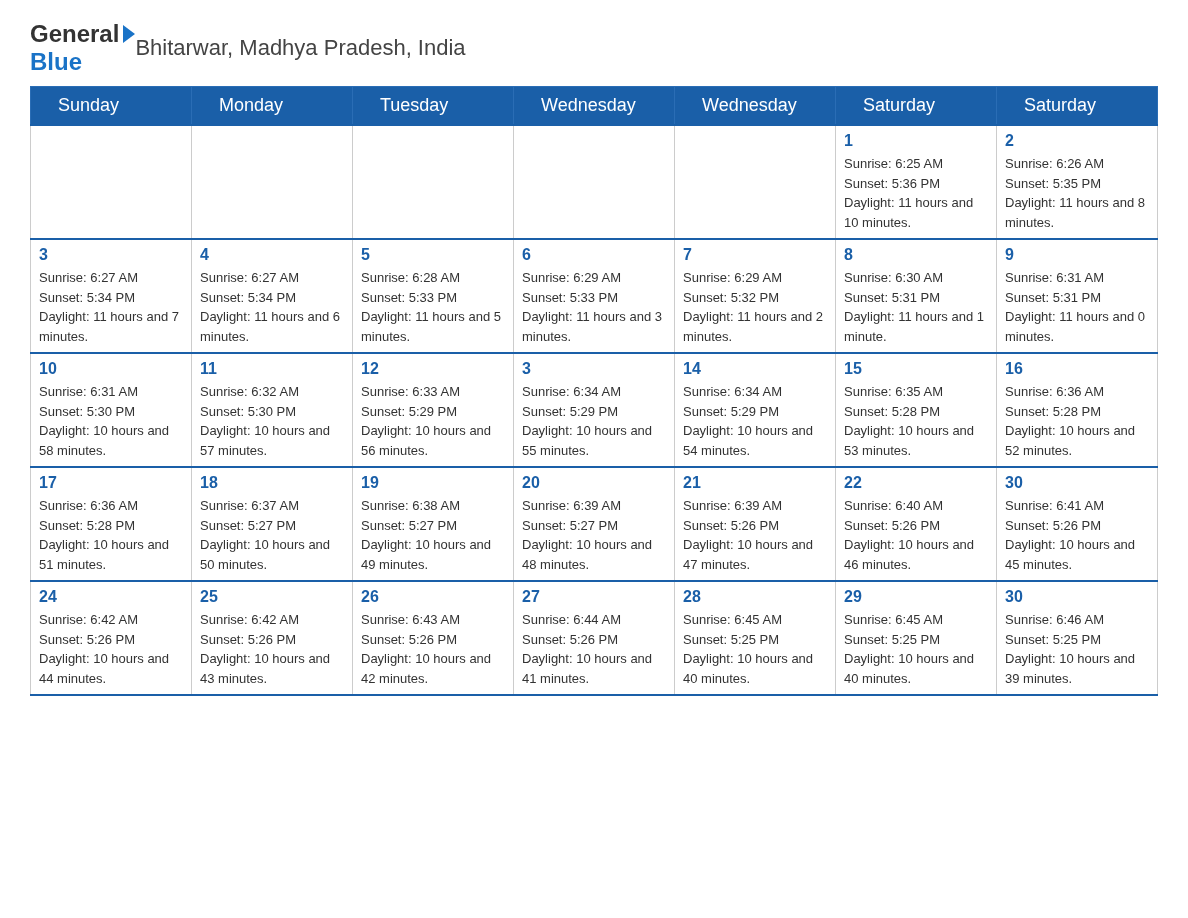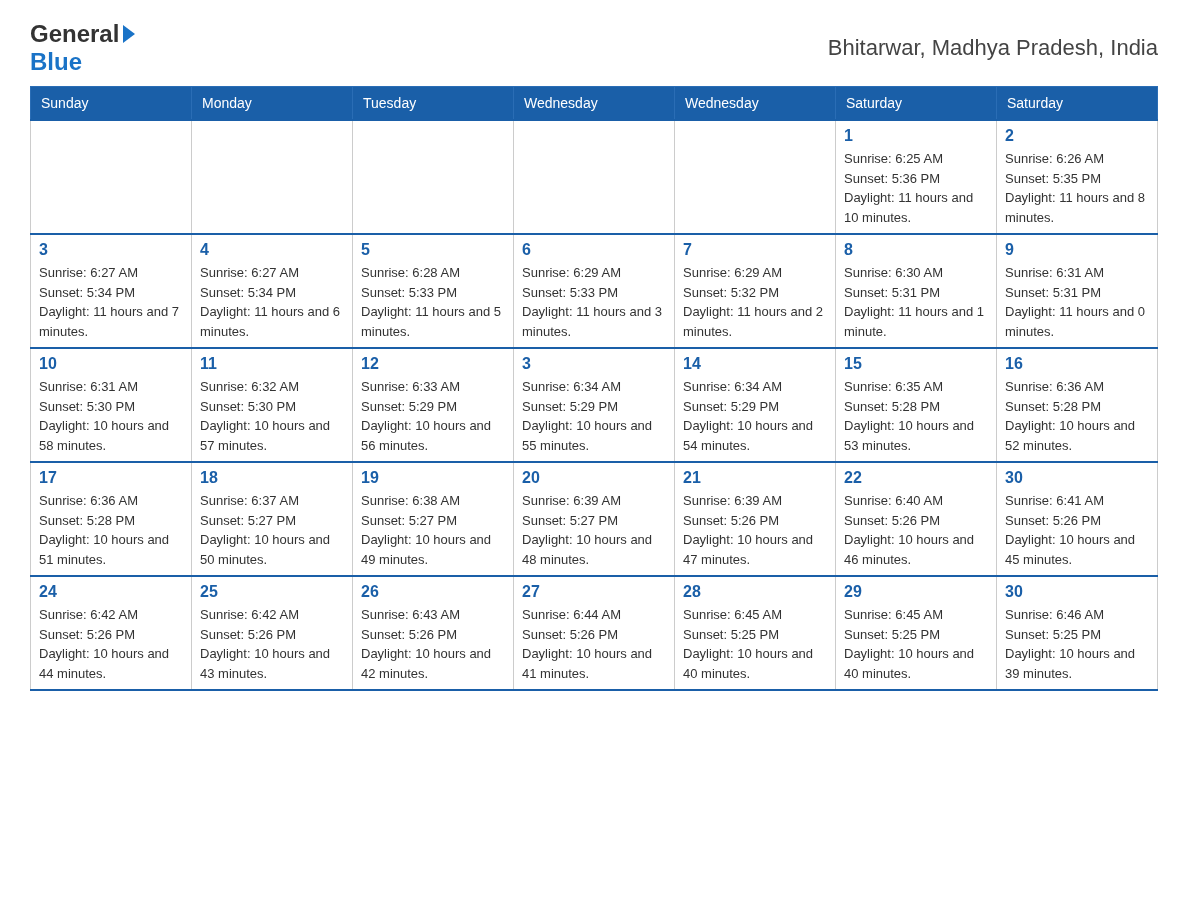--- a/index.html
+++ b/index.html
@@ -6,21 +6,20 @@
     body {
       font-family: Arial, sans-serif;
       background: #fff;
       color: #333;
       padding: 20px 30px;
       width: 1188px;
       min-height: 918px;
     }
     .header {
       display: flex;
-      justify-content: space-between;
       align-items: flex-start;
       margin-bottom: 10px;
     }
     .logo {
       display: flex;
       flex-direction: column;
       align-items: flex-start;
     }
     .title-block {
       text-align: right;
@@ -38,23 +37,23 @@
       margin-top: 15px;
     }
     .calendar {
       width: 100%;
       border-collapse: collapse;
       margin-top: 8px;
     }
     .calendar th {
       background-color: #1a5fa8;
       color: #fff;
-      font-size: 14px;
+      font-size: 18px;
       font-weight: normal;
-      padding: 8px 10px;
+      padding: 8px 27px;
       text-align: left;
       border: 1px solid #2a6db5;
     }
     .calendar td {
       vertical-align: top;
       padding: 6px 8px;
       border: 1px solid #ccc;
       width: calc(100% / 7);
       font-size: 13px;
       min-height: 100px;

